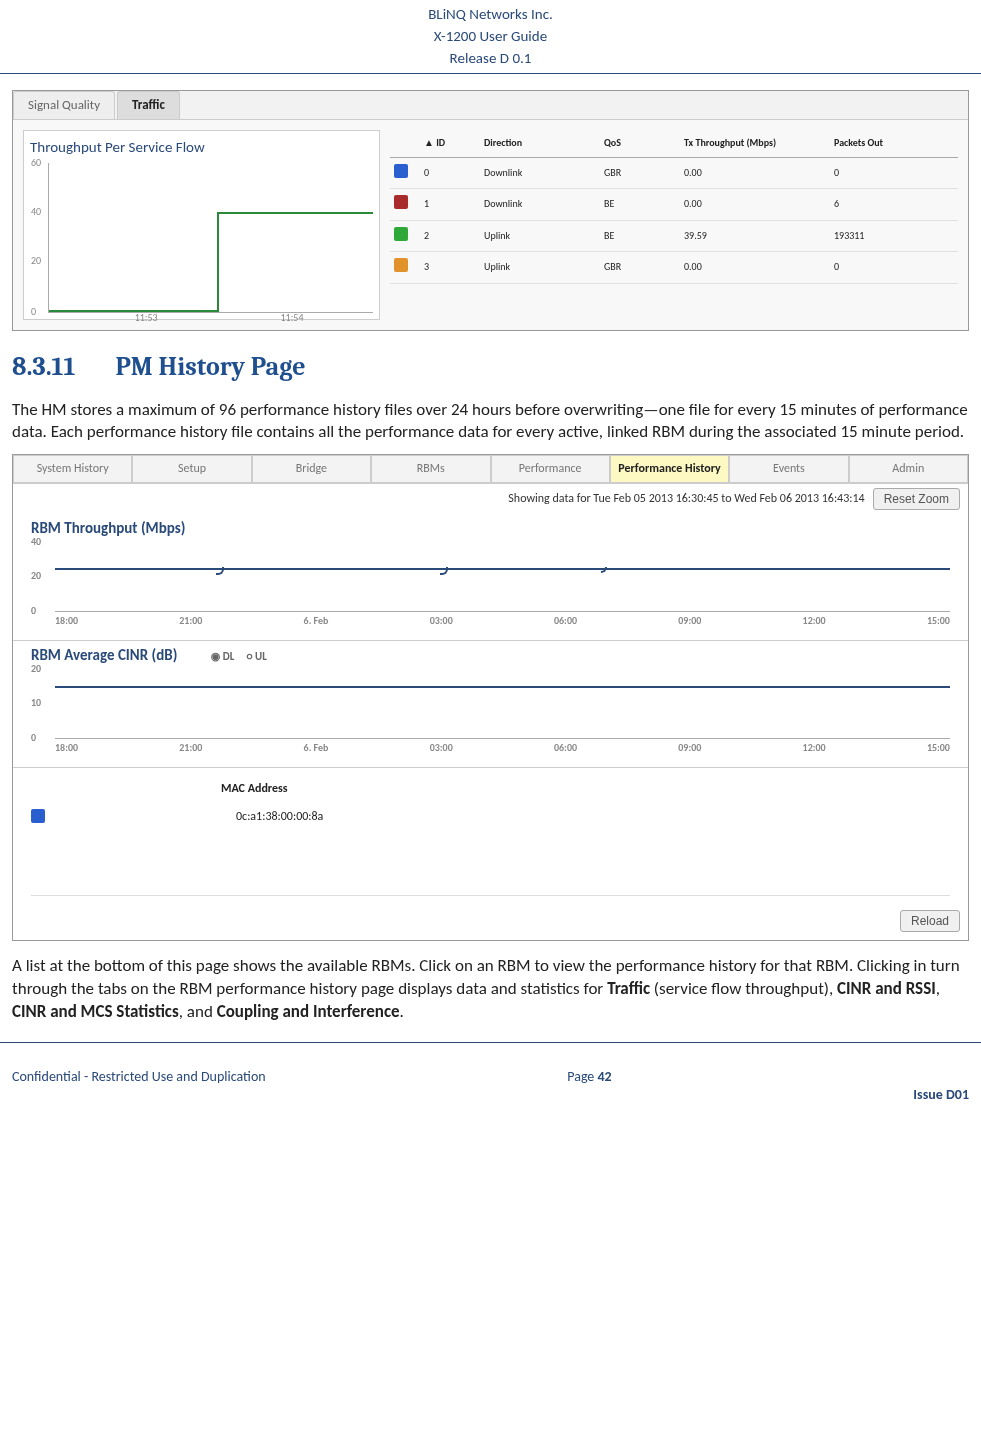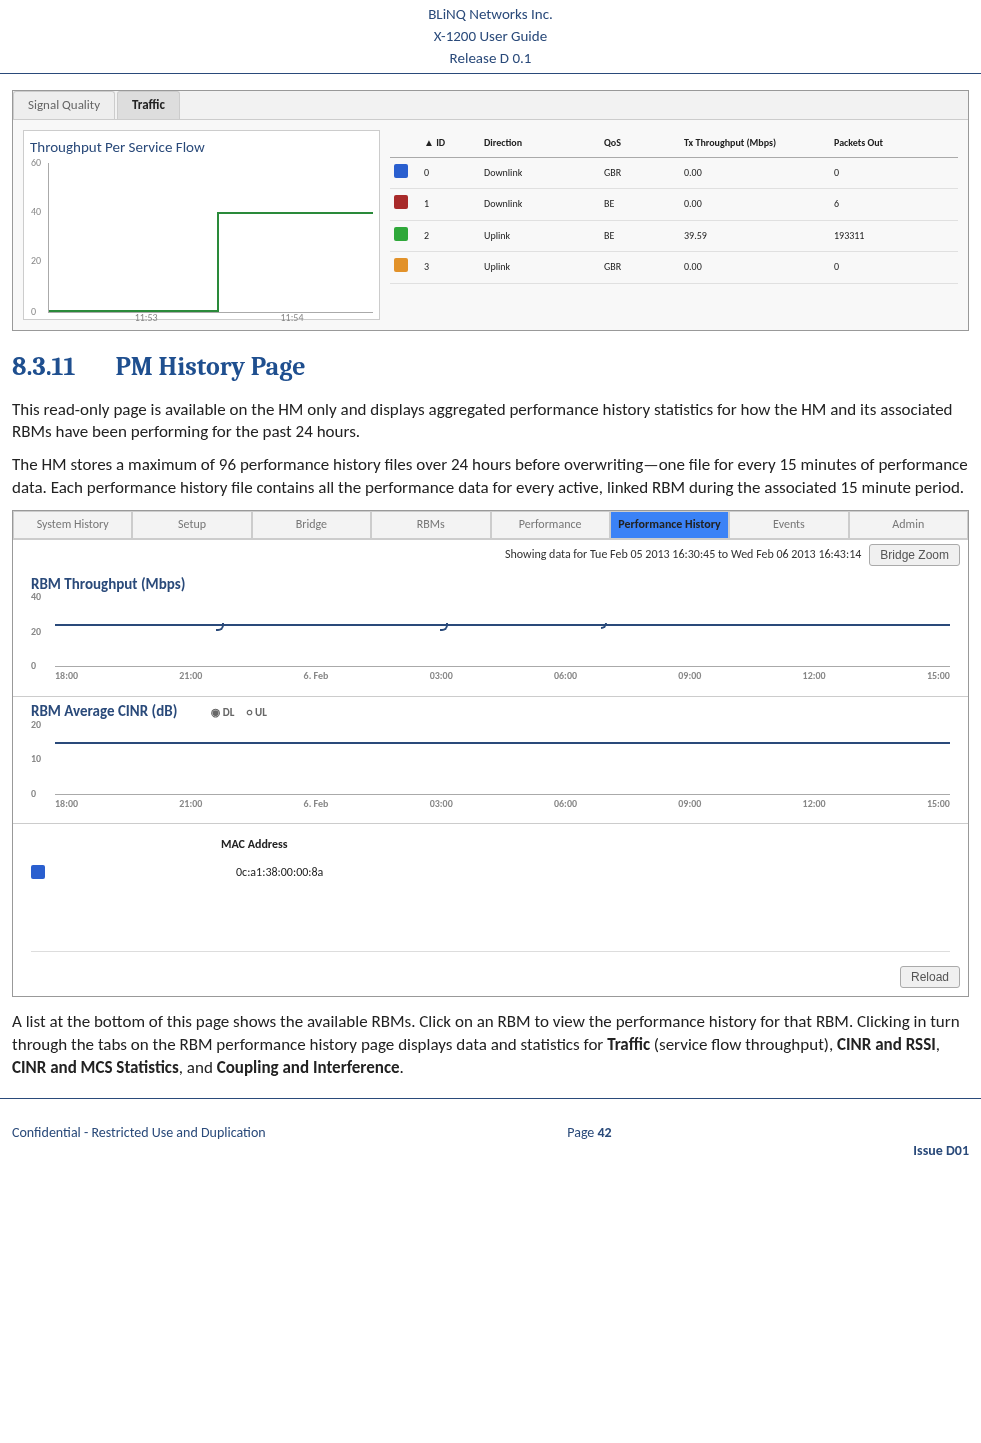--- a/index.html
+++ b/index.html
@@ -100,21 +100,21 @@
     margin: 10px 0 12px 0;
   }
   .section .num { margin-right: 40px; }
   p.body { margin: 0 0 10px 0; color: #222; font-size: 17px; line-height: 1.35; }
   .history-panel { border: 1px solid #999; background: #fff; margin-bottom: 14px; }
   .nav-tabs { display: flex; background: #eee; border-bottom: 1px solid #ccc; }
   .nav-tab {
     flex: 1; text-align: center; padding: 4px 2px; font-size: 12px; color: #777;
     border: 1px solid #ccc; background: #f3f3f3;
   }
-  .nav-tab.active { background: #3b82f6; color: #222; font-weight: bold; }
+  .nav-tab.active { background: #fef9c3; color: #222; font-weight: bold; }
   .sub-bar {
     display: flex; justify-content: flex-end; align-items: center; gap: 8px;
     padding: 4px 8px; font-size: 12px; color: #333;
   }
   .btn { border: 1px solid #aaa; background: #f0f0f0; border-radius: 3px; padding: 3px 10px; font-size: 12px; color: #555; }
   .mini-chart { padding: 4px 18px 12px 18px; border-bottom: 1px solid #ccc; font-weight: bold; }
   .mini-title { color: #2a4a7a; font-size: 15px; margin-bottom: 2px; }
   .mini-plot { position: relative; height: 70px; border-bottom: 1px solid #aaa; margin-left: 24px; }
   .my { position: absolute; left: -24px; font-size: 10px; color: #888; transform: translateY(-50%); }
   .mx-row { display: flex; justify-content: space-between; font-size: 10px; color: #888; margin-left: 24px; margin-top: 2px; text-align: center; }
@@ -211,37 +211,36 @@
           <div class="col-pk">0</div>
         </div>
       </div>
     </div>
   </div>
 
   <h2 class="section">
     <span class="num">8.3.11</span><span>PM History Page</span>
   </h2>
 
-  <p class="body">This read-only page is available on the HM only and displays aggregated performance history statistics for how the HM and its associated RBMs have been performing for the past 24 hours.</p>
   <p class="body">The HM stores a maximum of 96 performance history files over 24 hours before overwriting—one file for every 15 minutes of performance data. Each performance history file contains all the performance data for every active, linked RBM during the associated 15 minute period.</p>
 
   <div class="history-panel">
     <div class="nav-tabs">
       <div class="nav-tab">System History</div>
       <div class="nav-tab">Setup</div>
       <div class="nav-tab">Bridge</div>
       <div class="nav-tab">RBMs</div>
       <div class="nav-tab">Performance</div>
       <div class="nav-tab active">Performance History</div>
       <div class="nav-tab">Events</div>
       <div class="nav-tab">Admin</div>
     </div>
     <div class="sub-bar">
       <span>Showing data for Tue Feb 05 2013 16:30:45 to Wed Feb 06 2013 16:43:14</span>
-      <button class="btn">Bridge Zoom</button>
+      <button class="btn">Reset Zoom</button>
     </div>
 
     <div class="mini-chart">
       <div class="mini-title">RBM Throughput (Mbps)</div>
       <div class="mini-plot">
         <span class="my" style="top:0%">40</span>
         <span class="my" style="top:50%">20</span>
         <span class="my" style="top:100%">0</span>
         <div class="wave"></div>
         <div class="wave2"></div>

